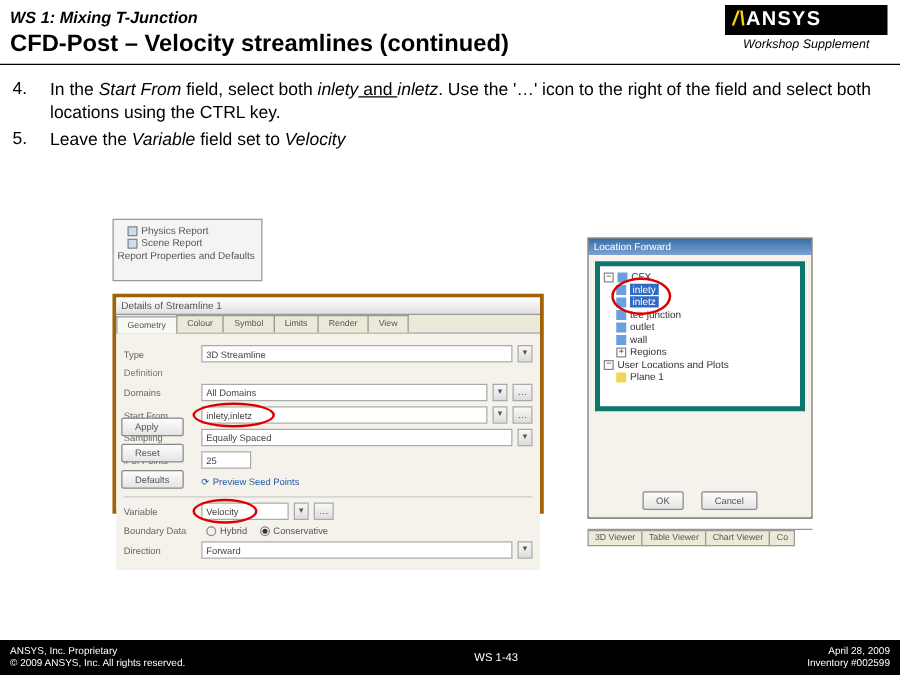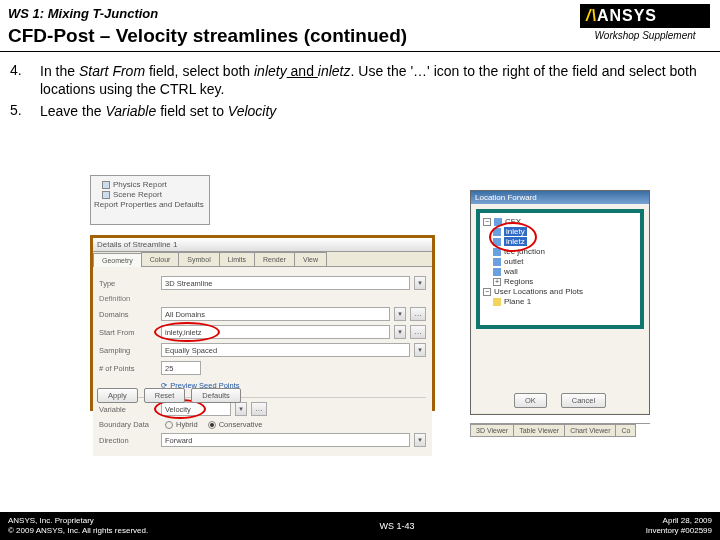--- a/index.html
+++ b/index.html
@@ -93,21 +93,21 @@
     pointer-events: none;
   }
   .link-row { font-size: 7.5px; color: #2358a6; padding: 2px 0 4px 62px; display: flex; align-items: center; gap: 3px; }
   .section-hr { border: none; border-top: 1px solid #ccc; margin: 3px 0; }
   .section-lbl { font-size: 7.5px; color: #777; margin: 2px 0; }
   .radio-row { display: flex; gap: 10px; font-size: 7.5px; padding-left: 4px; }
   .radio-row label { display: flex; gap: 3px; align-items: center; }
   .radio { width: 8px; height: 8px; border: 1px solid #888; border-radius: 50%; display: inline-block; }
   .radio.sel::after { content:''; display:block; width:4px; height:4px; background:#333; border-radius:50%; margin:1px; }
   .btn-row {
-    position: absolute; bottom: 5px; left: 4px; display: flex; gap: 6px;
+    position: absolute; bottom: 17px; left: 4px; display: flex; gap: 6px; flex-direction: column;
   }
   .wbtn {
     border: 1px solid #888; background: linear-gradient(#fdfdfd,#e4e4e4);
     font-size: 7.5px; padding: 2px 10px; border-radius: 2px;
   }
   
   .loc-dialog {
     position: absolute; right: 0; top: 15px; width: 180px; height: 225px;
     background: #ece9d8; border: 1px solid #666;
   }

